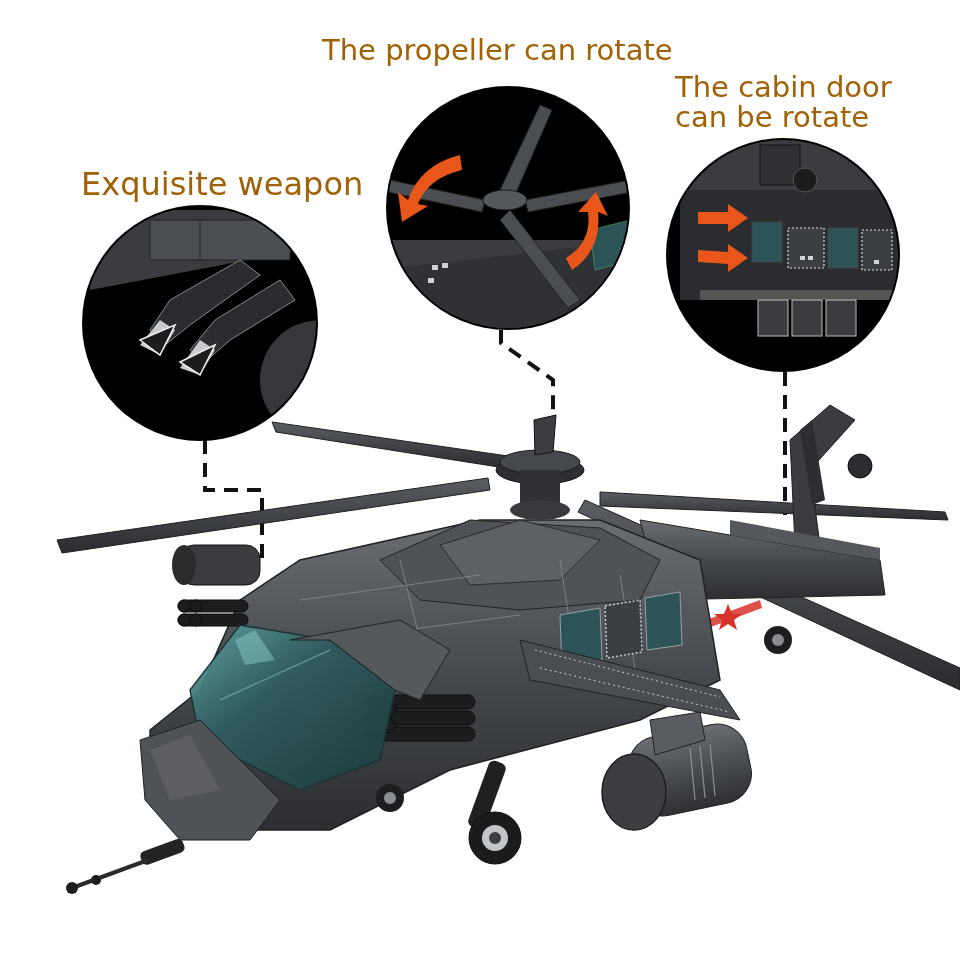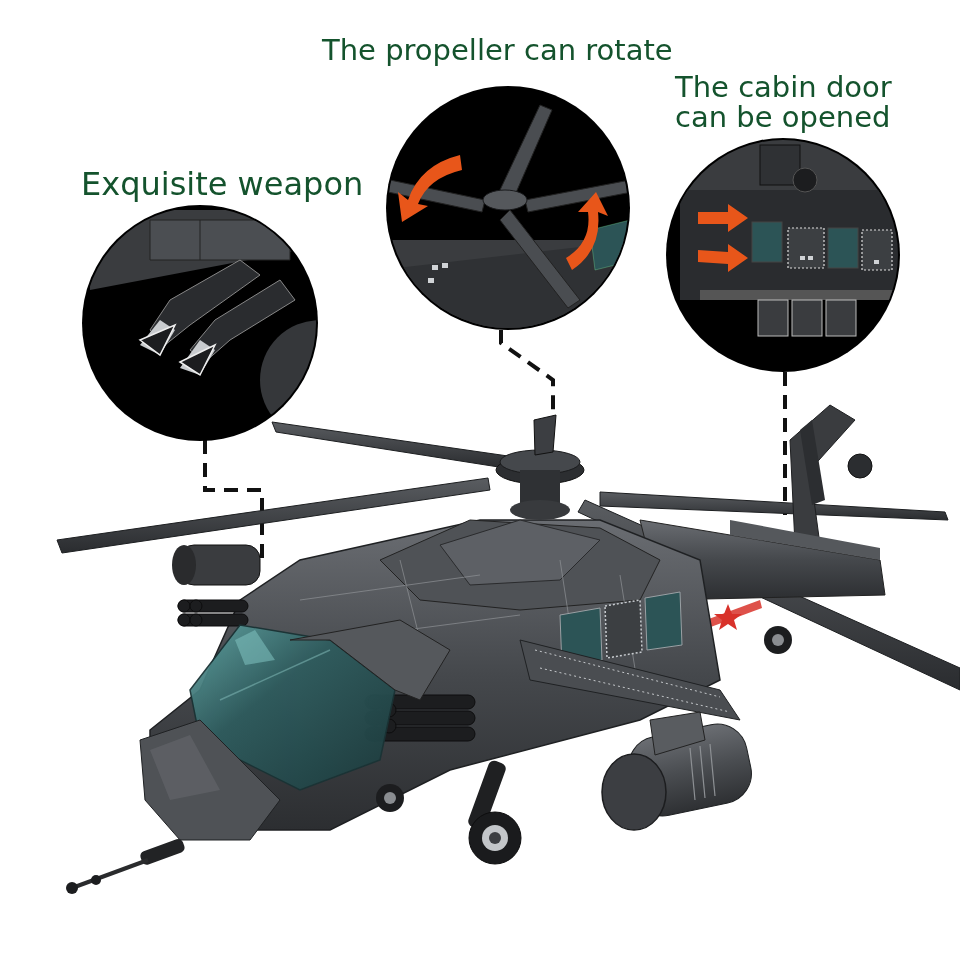--- a/index.html
+++ b/index.html
@@ -1,29 +1,29 @@
 <!DOCTYPE html>
 <html><head>
   <meta charset="utf-8">
   <style>
     html, body { margin: 0; padding: 0; background: #ffffff; }
     body { width: 960px; height: 960px; position: relative; overflow: hidden; font-family: "DejaVu Sans", "Liberation Sans", sans-serif; }
-    .label { position: absolute; color: #14532d; font-family: "DejaVu Sans", "Liberation Sans", sans-serif; font-weight: normal; line-height: 1.0; white-space: nowrap; letter-spacing: 0px; }
+    .label { position: absolute; color: #a16207; font-family: "DejaVu Sans", "Liberation Sans", sans-serif; font-weight: normal; line-height: 1.0; white-space: nowrap; letter-spacing: 0px; }
     #label-propeller { left: 322px; top: 36px; font-size: 29px; }
     #label-cabin { left: 675px; top: 72px; font-size: 29px; line-height: 30px; }
     #label-weapon { left: 81px; top: 168px; font-size: 32px; }
     svg.scene { position: absolute; left: 0; top: 0; width: 960px; height: 960px; }
   </style>
 </head>
 <body>
 
 <div id="label-propeller" class="label">The propeller can rotate</div>
 <div id="label-cabin" class="label">
   <div>The cabin door</div>
-  <div>can be opened</div>
+  <div>can be rotate</div>
 </div>
 <div id="label-weapon" class="label">Exquisite weapon</div>
 
 <svg class="scene" viewBox="0 0 960 960" xmlns="http://www.w3.org/2000/svg">
   <defs>
     <linearGradient id="hullGrad" x1="0" y1="0" x2="0" y2="1">
       <stop offset="0" stop-color="#6a6d72"></stop>
       <stop offset="0.5" stop-color="#45484c"></stop>
       <stop offset="1" stop-color="#2c2e31"></stop>
     </linearGradient>

